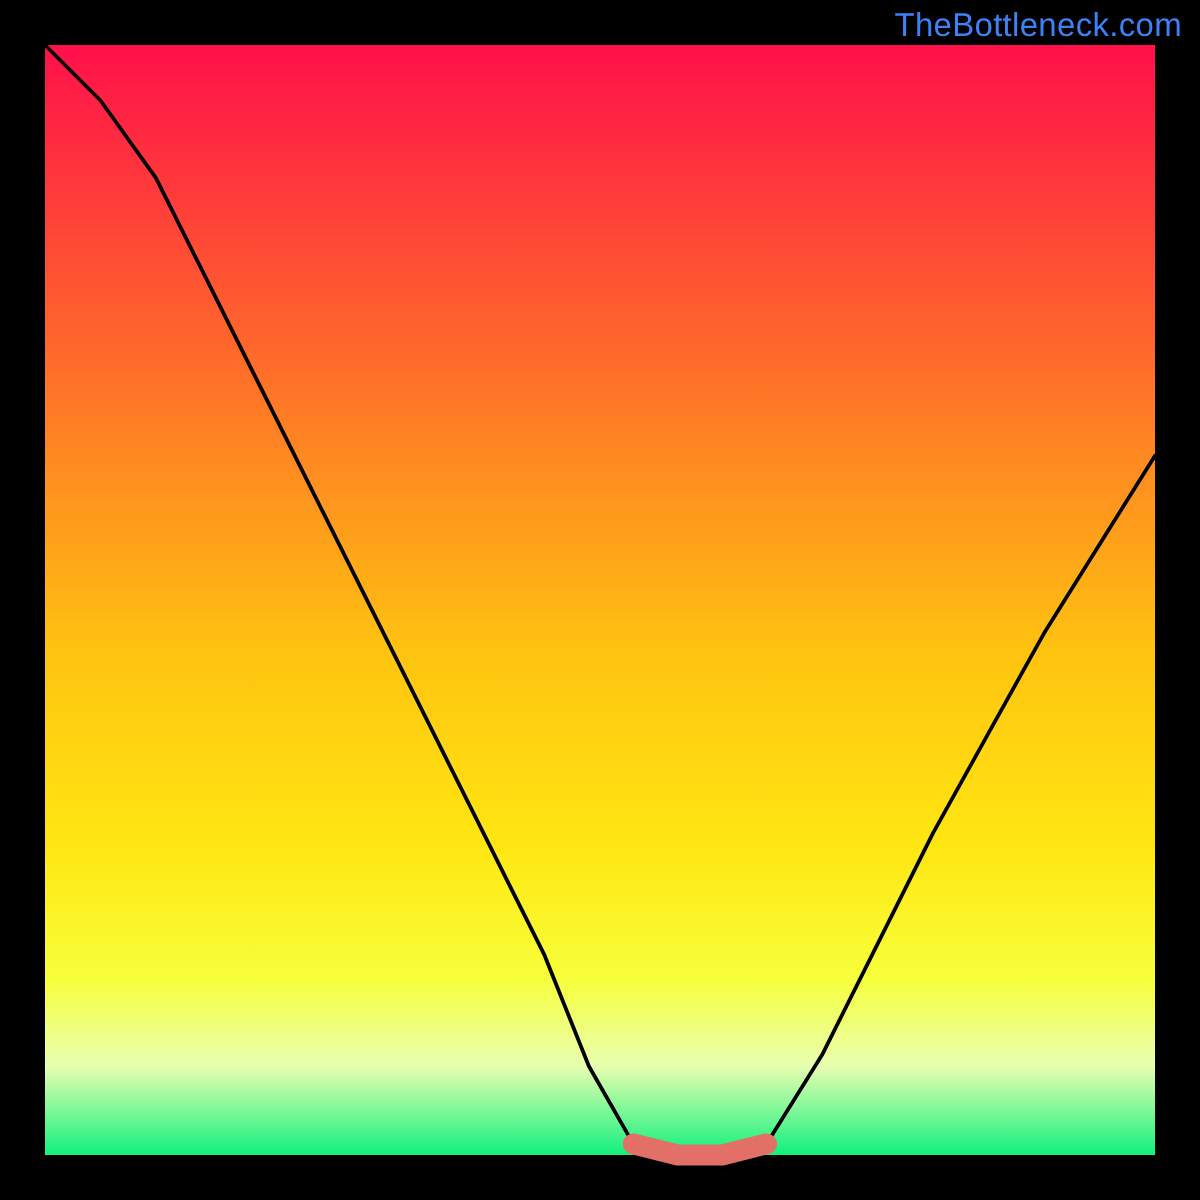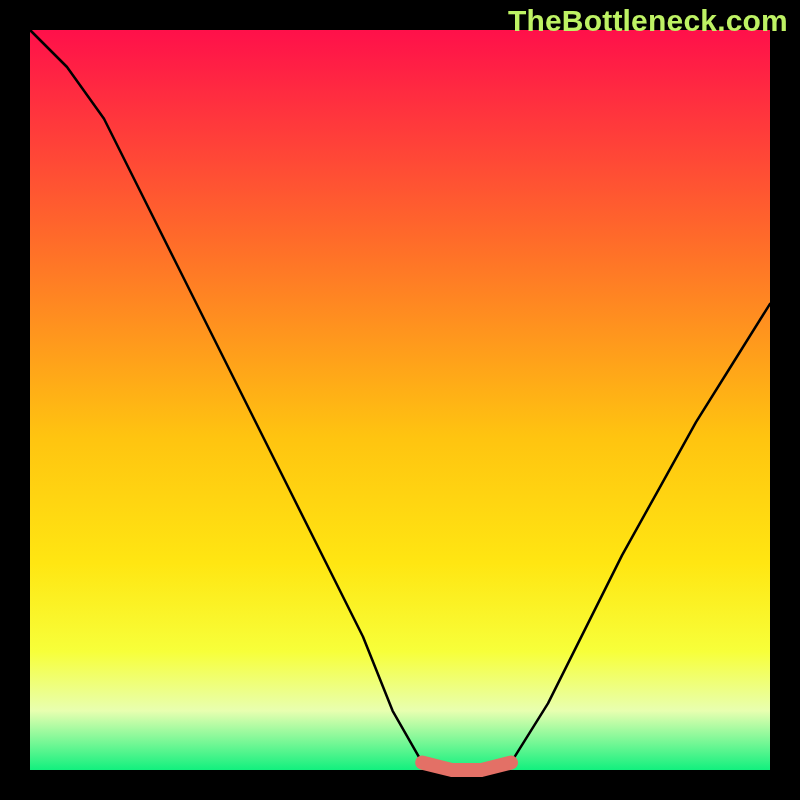--- a/index.html
+++ b/index.html
@@ -14,23 +14,23 @@
     position: relative;
     width: 800px;
     height: 800px;
     background: #000;
   }
   .watermark {
     position: absolute;
     top: 4px;
     right: 12px;
     font-family: Arial, Helvetica, sans-serif;
-    font-size: 30px;
-    font-weight: 700;
-    color: #bef264;
+    font-size: 22px;
+    font-weight: 400;
+    color: #3b82f6;
     letter-spacing: 0.2px;
     z-index: 10;
   }
   svg {
     display: block;
   }
 </style>
 </head>
 <body>
 

